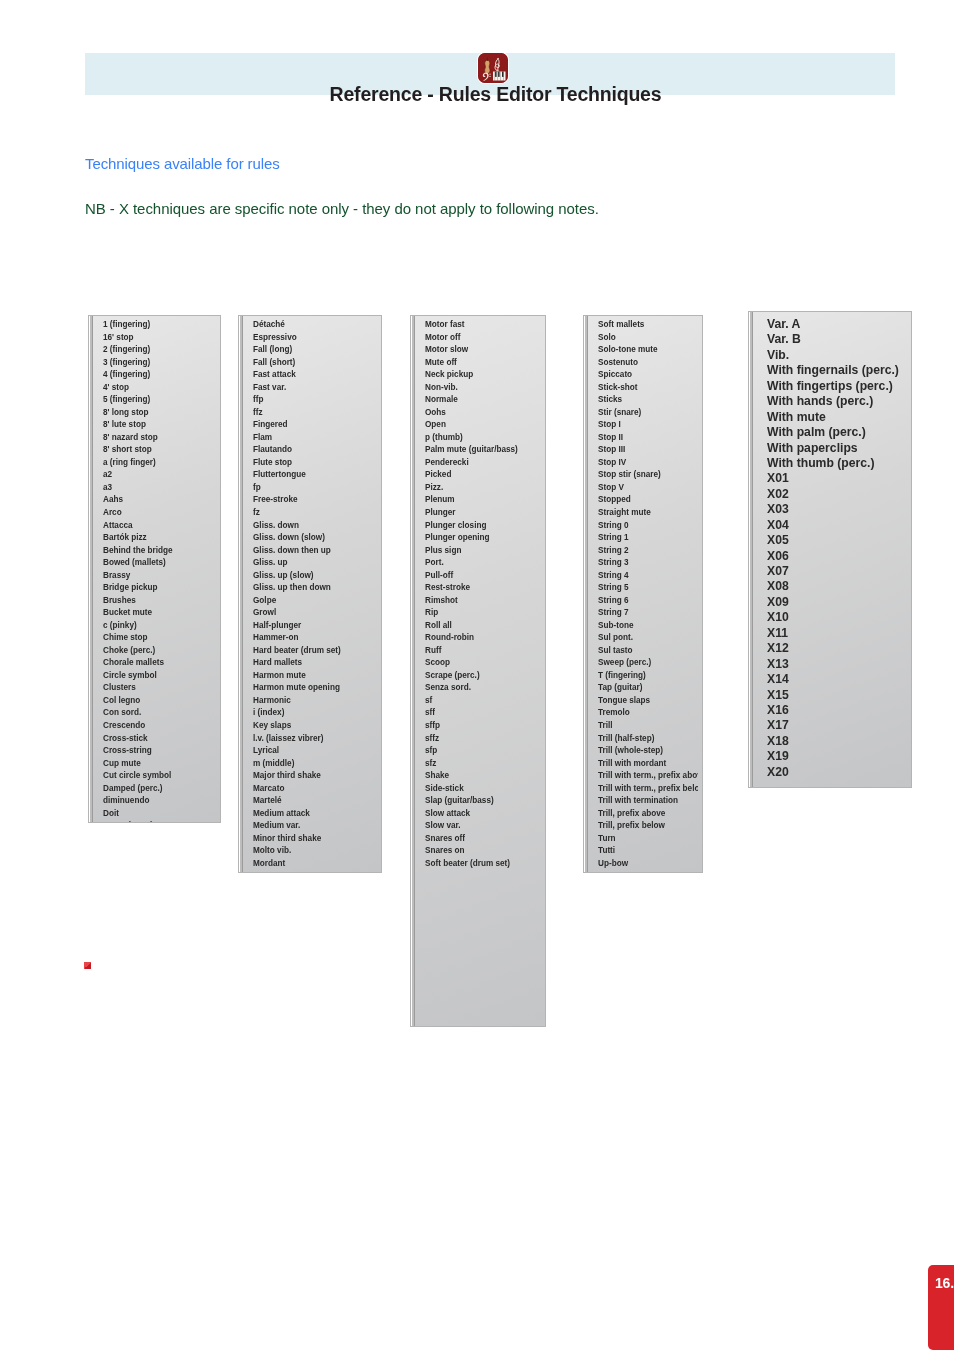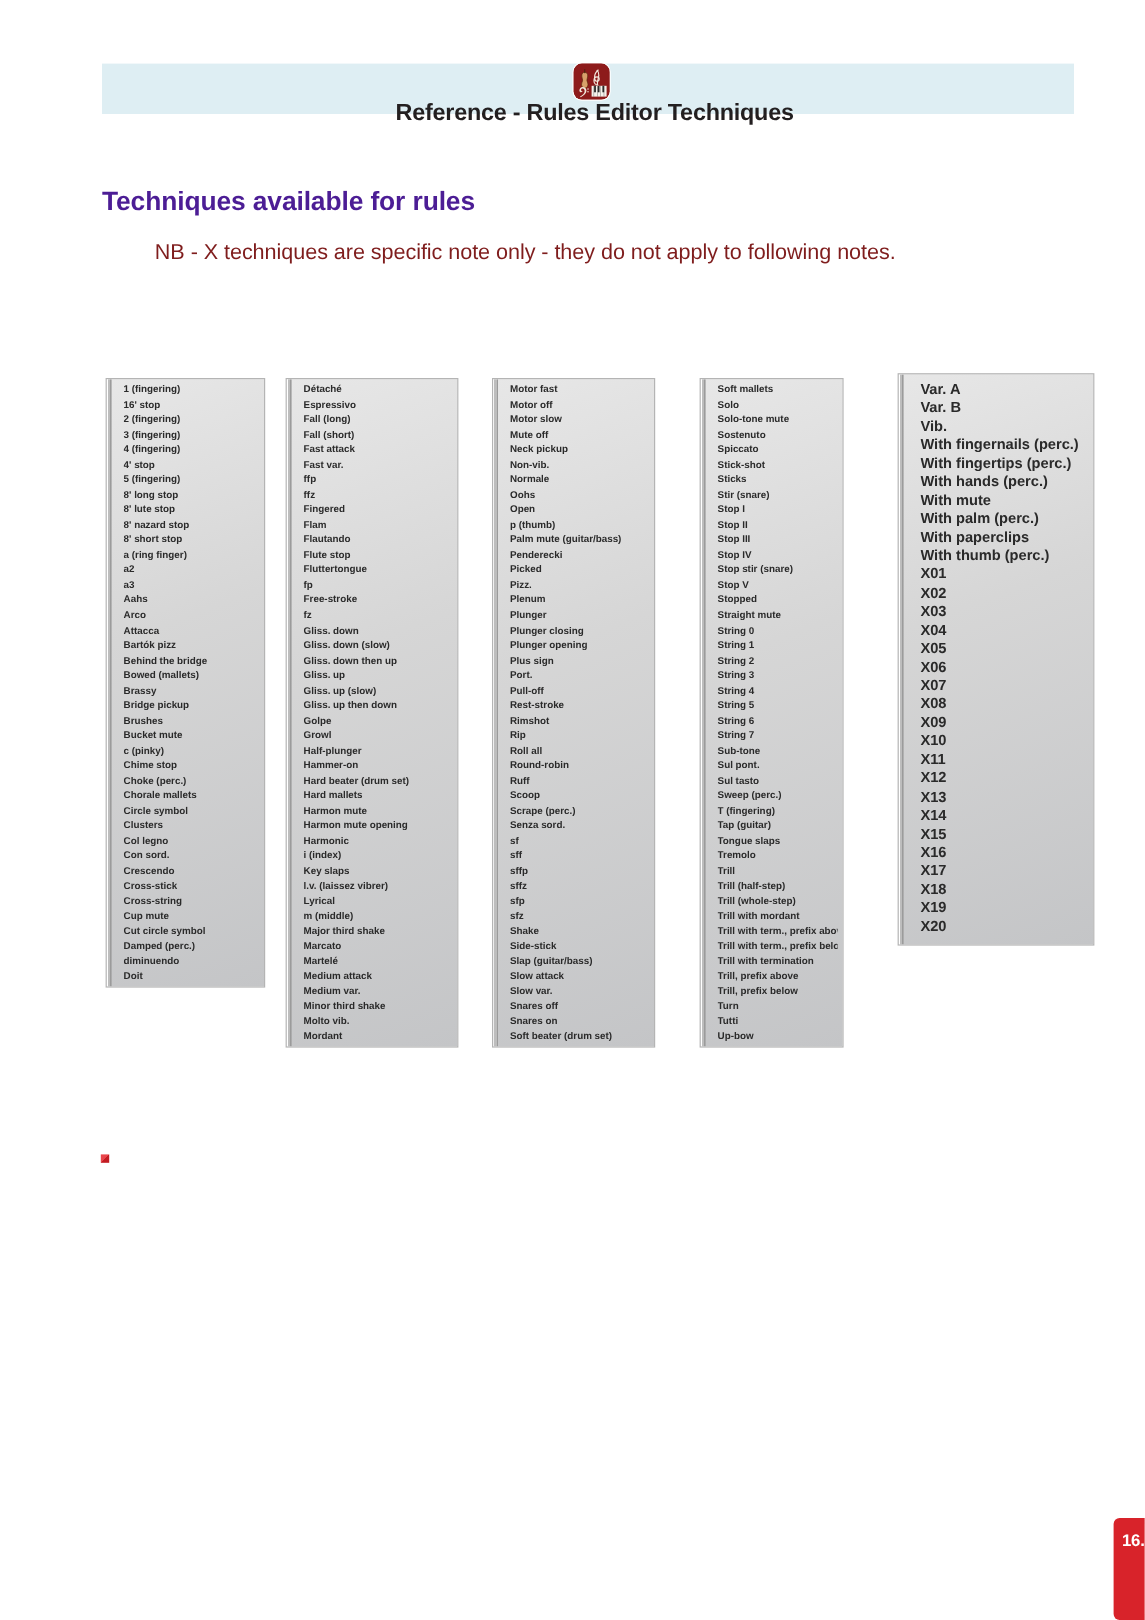--- a/index.html
+++ b/index.html
@@ -46,36 +46,35 @@
     letter-spacing: -0.2px;
     margin-left: 11px;
     white-space: nowrap;
   }
 
   
   #section-heading {
     position: absolute;
     left: 85px;
     top: 155px;
-    font-size: 22px;
-    font-weight: bold;
-    color: #4c1d95;
+    font-size: 15px;
+    font-weight: normal;
+    color: #3b82f6;
     letter-spacing: -0.1px;
   }
 
   
   #note-paragraph {
     position: absolute;
     left: 85px;
     top: 200px;
-    font-size: 18px;
-    color: #7f1d1d;
+    font-size: 15px;
+    color: #14532d;
     letter-spacing: -0.05px;
     white-space: nowrap;
-    margin-left: 44px;
   }
 
   
   .list-box {
     position: absolute;
     background: linear-gradient(160deg, #e7e7e7 0%, #d6d6d6 40%, #c4c5c7 100%);
     border: 1px solid #b4b4b4;
     box-sizing: border-box;
     overflow: hidden;
     font-weight: bold;
@@ -286,21 +285,21 @@
       <div class="list-item">Marcato</div>
       <div class="list-item">Martelé</div>
       <div class="list-item">Medium attack</div>
       <div class="list-item">Medium var.</div>
       <div class="list-item">Minor third shake</div>
       <div class="list-item">Molto vib.</div>
       <div class="list-item">Mordant</div>
     </div>
 </div>
 
-<div class="list-box small-col" id="col-3" style="left:410px; top:315px; width:136px; height:558px;">
+<div class="list-box small-col" id="col-3" style="left:410px; top:315px; width:136px; height:712px;">
   <div class="list-scroll-edge"></div>
   <div class="list-items">
       <div class="list-item">Motor fast</div>
       <div class="list-item">Motor off</div>
       <div class="list-item">Motor slow</div>
       <div class="list-item">Mute off</div>
       <div class="list-item">Neck pickup</div>
       <div class="list-item">Non-vib.</div>
       <div class="list-item">Normale</div>
       <div class="list-item">Oohs</div>

